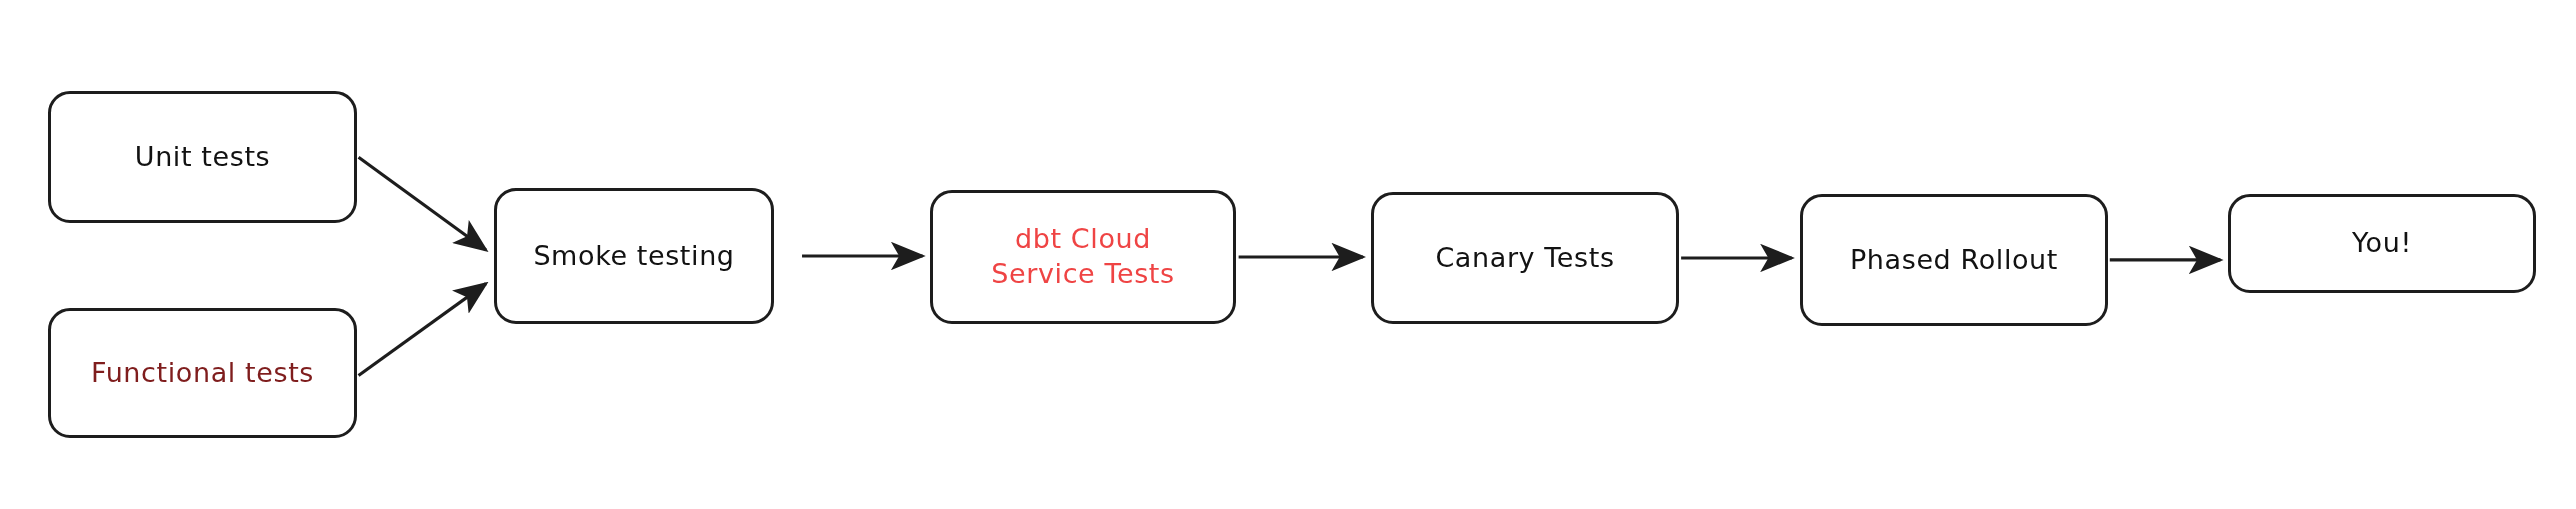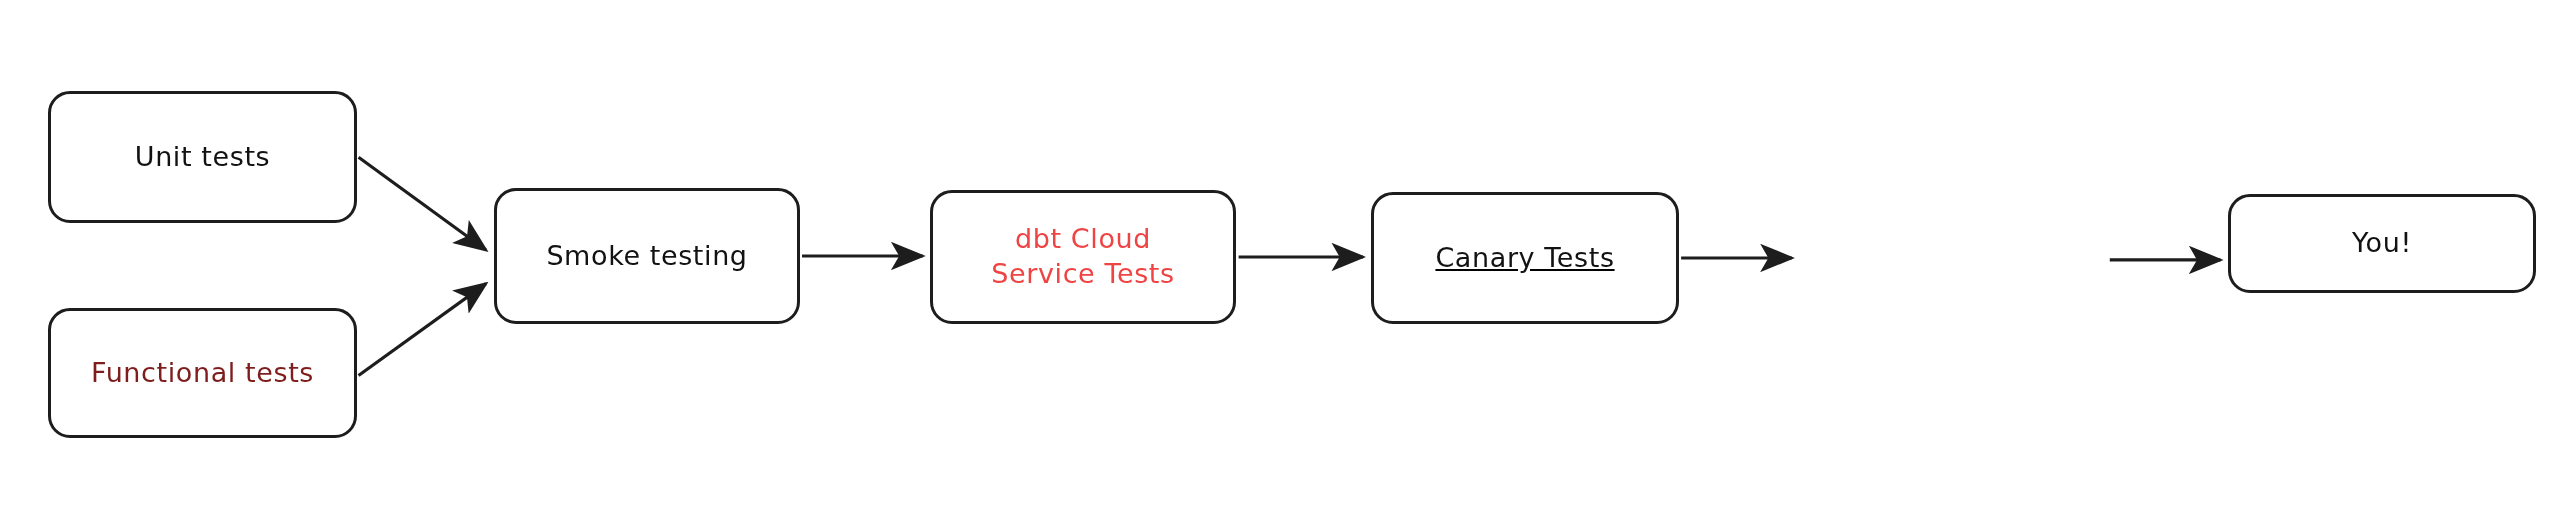--- a/index.html
+++ b/index.html
@@ -83,32 +83,35 @@
   </svg>
 
   <div class="node" id="node-unit-tests" style="left: 48px; top: 91px; width: 309px; height: 132px; border-color: rgb(29, 29, 29); background: rgb(255, 255, 255);">
     <span class="node-label" style="color: rgb(18, 18, 18);">Unit tests</span>
   </div>
 
   <div class="node" id="node-functional-tests" style="left: 48px; top: 308px; width: 309px; height: 130px; border-color: rgb(29, 29, 29); background: rgb(255, 255, 255);">
     <span class="node-label" style="color: #7f1d1d;">Functional tests</span>
   </div>
 
-  <div class="node" id="node-smoke-testing" style="left: 494px; top: 188px; width: 306px; height: 136px; border-color: rgb(29, 29, 29); background: rgb(255, 255, 255);">
+  <div class="node" id="node-smoke-testing" style="left: 494px; top: 188px; width: 280px; height: 136px; border-color: rgb(29, 29, 29); background: rgb(255, 255, 255);">
     <span class="node-label" style="color: rgb(18, 18, 18);">Smoke testing</span>
   </div>
 
   <div class="node" id="node-dbt-cloud-service-tests" style="left: 930px; top: 190px; width: 306px; height: 134px; border-color: rgb(29, 29, 29); background: rgb(255, 255, 255);">
     <span class="node-label" style="color: #ef4444;">dbt Cloud
 Service Tests</span>
   </div>
 
-  <div class="node" id="node-canary-tests" style="left: 1371px; top: 192px; width: 308px; height: 132px; border-color: rgb(29, 29, 29); background: rgb(255, 255, 255); text-decoration: underline;">
+  <div class="node" id="node-canary-tests" style="left: 1371px; top: 192px; width: 308px; height: 132px; border-color: rgb(29, 29, 29); background: rgb(255, 255, 255);">
     <span class="node-label" style="color: rgb(18, 18, 18);">Canary Tests</span>
   </div>
 
+  <div class="node" id="node-phased-rollout" style="left: 1800px; top: 194px; width: 308px; height: 132px; border-color: rgb(29, 29, 29); background: rgb(255, 255, 255);">
+    <span class="node-label" style="color: rgb(18, 18, 18);">Phased Rollout</span>
+  </div>
 
   <div class="node" id="node-you" style="left: 2228px; top: 194px; width: 308px; height: 99px; border-color: rgb(29, 29, 29); background: rgb(255, 255, 255);">
     <span class="node-label" style="color: rgb(18, 18, 18);">You!</span>
   </div>
 
 </div>
 
 
 </body></html>

